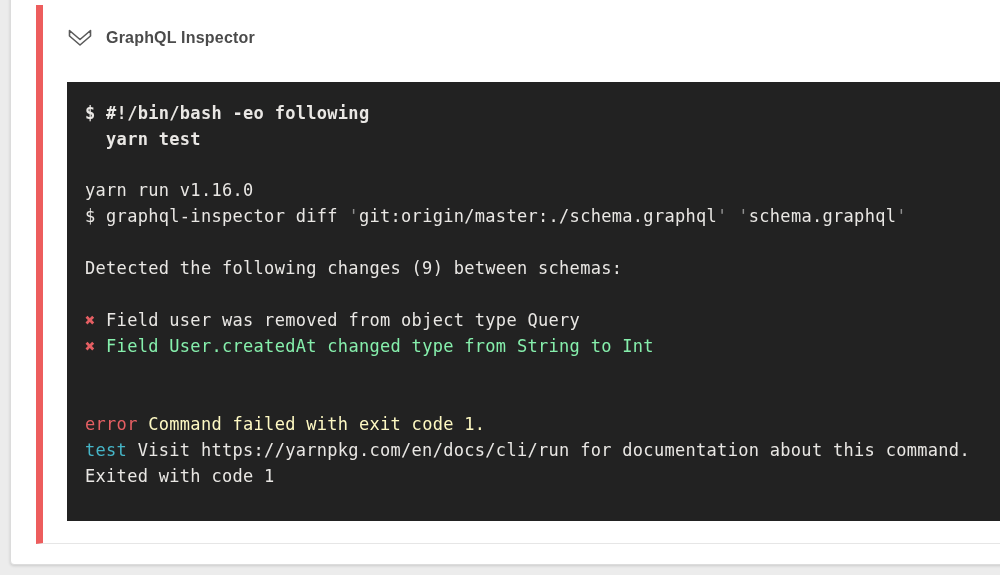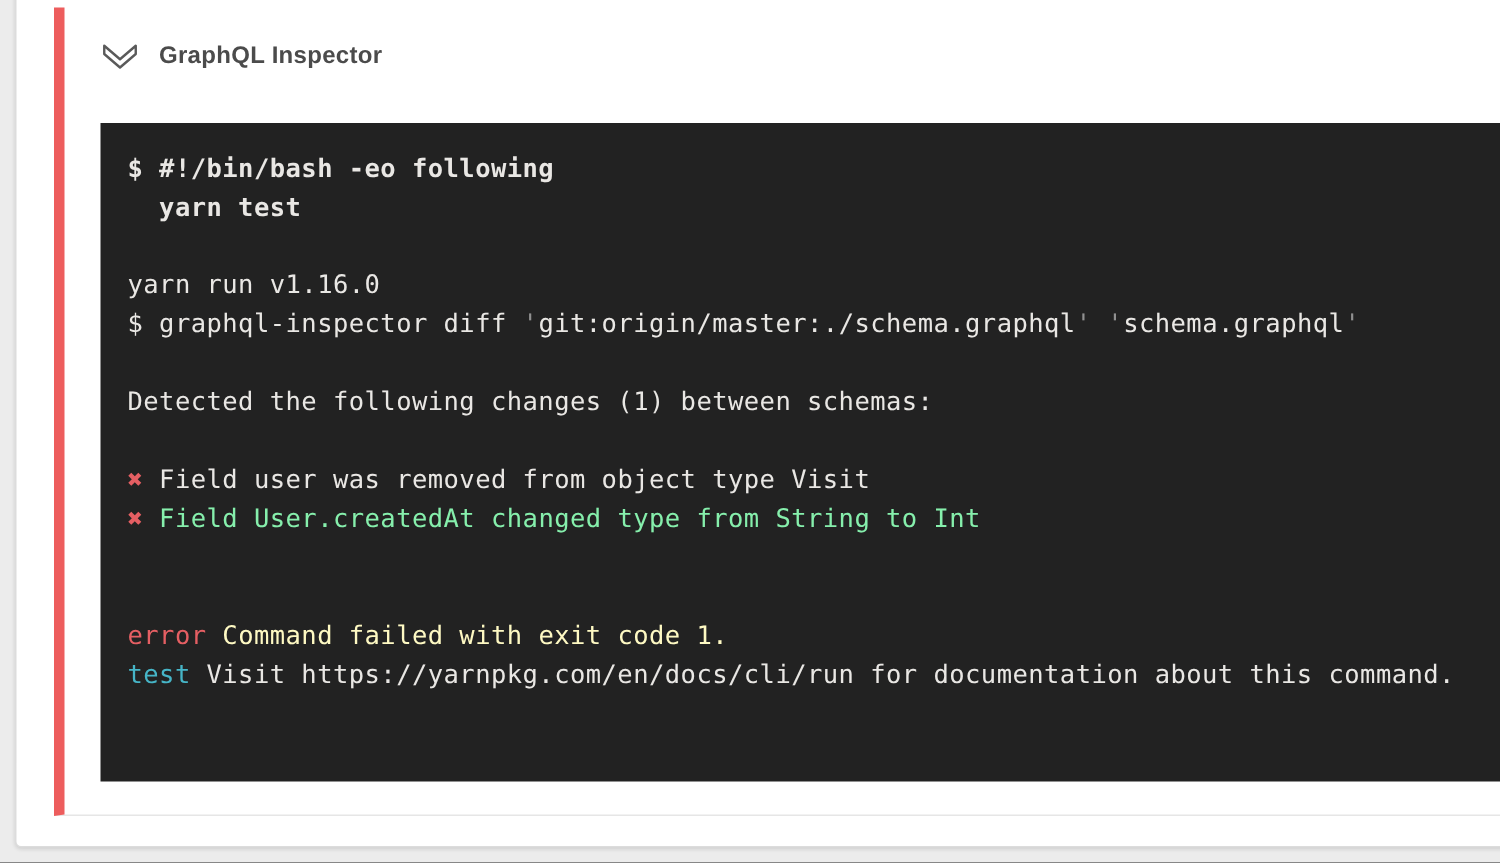--- a/index.html
+++ b/index.html
@@ -72,24 +72,25 @@
     </div>
     <div class="terminal" style="background: rgb(34, 34, 34);">
         <div class="term-block bold">
           <div class="term-line"><span style="color: rgb(233, 231, 228);">$ #!/bin/bash -eo following</span></div>
           <div class="term-line"><span style="color: rgb(233, 231, 228);">  yarn test</span></div>
         </div>
         <div class="term-block">
           <div class="term-line"><span style="color: rgb(233, 231, 228);">yarn run v1.16.0</span></div>
           <div class="term-line"><span style="color: rgb(233, 231, 228);">$ graphql-inspector diff </span><span style="color: rgb(144, 144, 144);">'</span><span style="color: rgb(233, 231, 228);">git:origin/master:./schema.graphql</span><span style="color: rgb(144, 144, 144);">'</span><span style="color: rgb(233, 231, 228);"> </span><span style="color: rgb(144, 144, 144);">'</span><span style="color: rgb(233, 231, 228);">schema.graphql</span><span style="color: rgb(144, 144, 144);">'</span></div>
           <div class="term-line">&nbsp;</div>
-          <div class="term-line"><span style="color: rgb(233, 231, 228);">Detected the following changes (1) between schemas:</span></div>
+          <div class="term-line"><span style="color: rgb(233, 231, 228);">Detected the following changes (9) between schemas:</span></div>
           <div class="term-line">&nbsp;</div>
-          <div class="term-line"><span style="color: rgb(229, 95, 99);">✖</span><span style="color: rgb(233, 231, 228);"> Field user was removed from object type Visit</span></div>
+          <div class="term-line"><span style="color: rgb(229, 95, 99);">✖</span><span style="color: rgb(233, 231, 228);"> Field user was removed from object type Query</span></div>
           <div class="term-line"><span style="color: rgb(229, 95, 99);">✖</span><span style="color: #86efac;"> Field User.createdAt changed type from String to Int</span></div>
           <div class="term-line">&nbsp;</div>
           <div class="term-line">&nbsp;</div>
           <div class="term-line"><span style="color: rgb(229, 95, 99);">error</span><span style="color: #fef9c3;"> Command failed with exit code 1.</span></div>
           <div class="term-line"><span style="color: rgb(70, 181, 199);">test</span><span style="color: rgb(233, 231, 228);"> Visit https://yarnpkg.com/en/docs/cli/run for documentation about this command.</span></div>
+          <div class="term-line"><span style="color: rgb(233, 231, 228);">Exited with code 1</span></div>
         </div>
       </div>
   </div>
 </div>
 
 </body></html>

